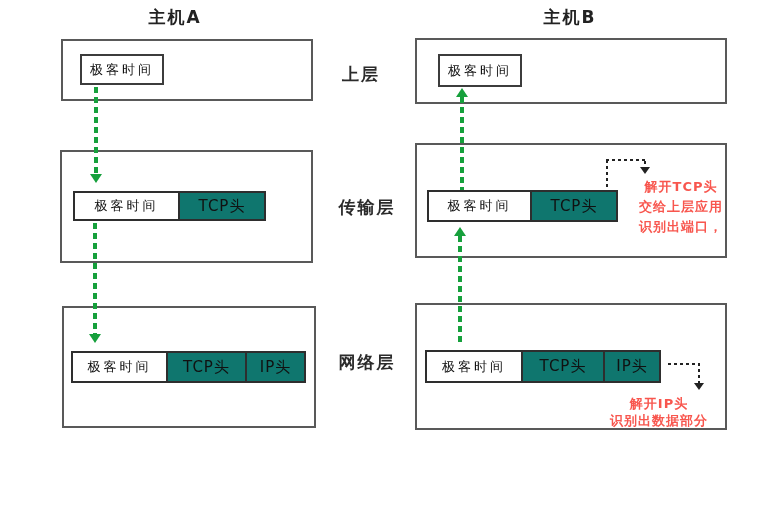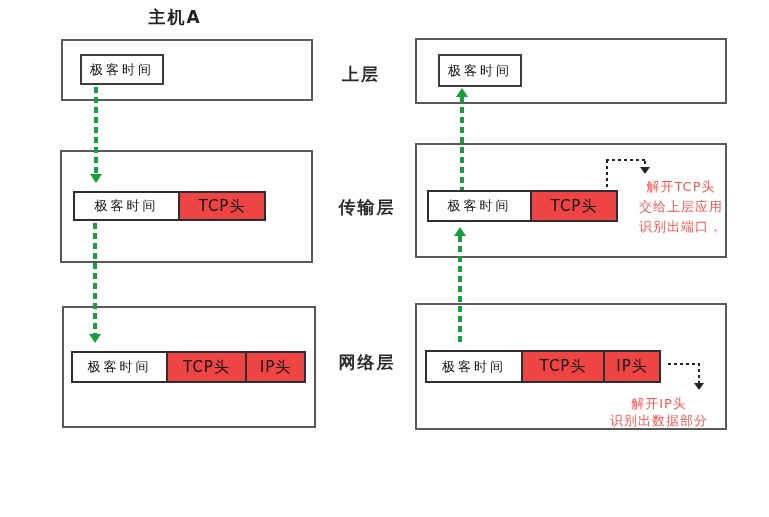--- a/index.html
+++ b/index.html
@@ -13,50 +13,51 @@
 
   .data-box{position:absolute;background:#fff;border:2px solid #3c3c3c;box-sizing:border-box;
             display:flex;align-items:center;justify-content:center;
             font-size:13px;color:#111;letter-spacing:3px;white-space:nowrap;}
 
   .packet{position:absolute;display:flex;}
   .seg{border:2px solid #2e2e2e;box-sizing:border-box;display:flex;align-items:center;justify-content:center;
        font-size:13px;color:#111;letter-spacing:3px;white-space:nowrap;}
   .seg + .seg{margin-left:-2px;}
   .seg.payload{background:#fff;}
-  .seg.hdr{background:#ef4444;font-size:15px;letter-spacing:1px;}
+  .seg.hdr{background:#0f766e;font-size:15px;letter-spacing:1px;}
 
   
   .gline-v{position:absolute;width:4px;
     background:repeating-linear-gradient(to bottom,#16A03C 0 6px,transparent 6px 10px);}
   .gline-h{position:absolute;height:4px;
     background:repeating-linear-gradient(to right,#16A03C 0 6px,transparent 6px 10px);}
   .garrow-down{position:absolute;width:0;height:0;
     border-left:6px solid transparent;border-right:6px solid transparent;border-top:9px solid #16A03C;}
   .garrow-up{position:absolute;width:0;height:0;
     border-left:6px solid transparent;border-right:6px solid transparent;border-bottom:9px solid #16A03C;}
 
   
   .kline-v{position:absolute;width:2px;
     background:repeating-linear-gradient(to bottom,#222 0 3px,transparent 3px 6px);}
   .kline-h{position:absolute;height:2px;
     background:repeating-linear-gradient(to right,#222 0 3px,transparent 3px 6px);}
   .karrow-down{position:absolute;width:0;height:0;
     border-left:5px solid transparent;border-right:5px solid transparent;border-top:7px solid #222;}
 
-  .note{position:absolute;color:#F8564E;font-size:13px;font-weight:normal;text-align:center;letter-spacing:1px;}
+  .note{position:absolute;color:#F8564E;font-size:13px;font-weight:bold;text-align:center;letter-spacing:1px;}
   .note div{line-height:20px;}
   .note-ip div{line-height:17px;}
 </style>
 </head>
 <body>
 
 <div class="canvas">
 
   <div class="host-title" style="left:120px;top:6px;">主机A</div>
+  <div class="host-title" style="left:515px;top:6px;">主机B</div>
 
   <div class="layer-box" style="left:61px;top:39px;width:252px;height:62px;"></div>
   <div class="layer-box" style="left:60px;top:150px;width:253px;height:113px;"></div>
   <div class="layer-box" style="left:62px;top:306px;width:254px;height:122px;"></div>
 
   <div class="layer-box" style="left:415px;top:38px;width:312px;height:66px;"></div>
   <div class="layer-box" style="left:415px;top:143px;width:312px;height:115px;"></div>
   <div class="layer-box" style="left:415px;top:303px;width:312px;height:127px;"></div>
 
   <div class="layer-label" style="left:331px;top:63px;width:60px;text-align:center;">上层</div>

